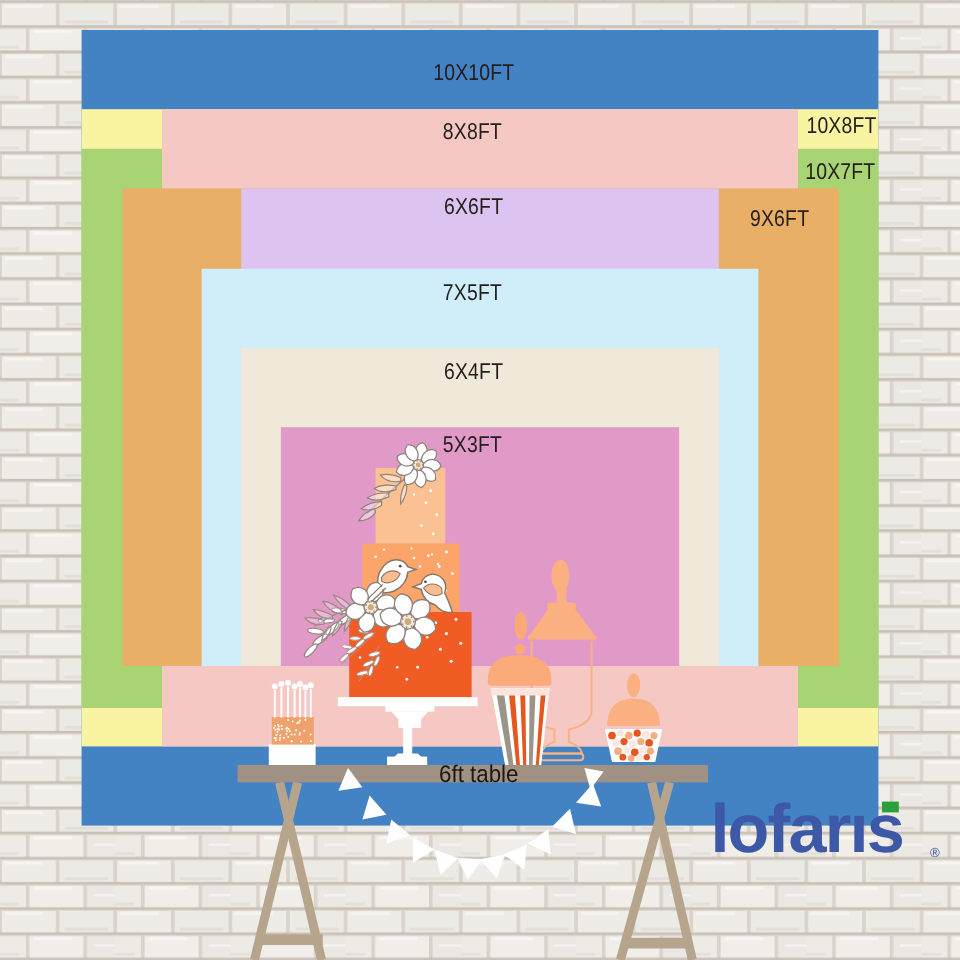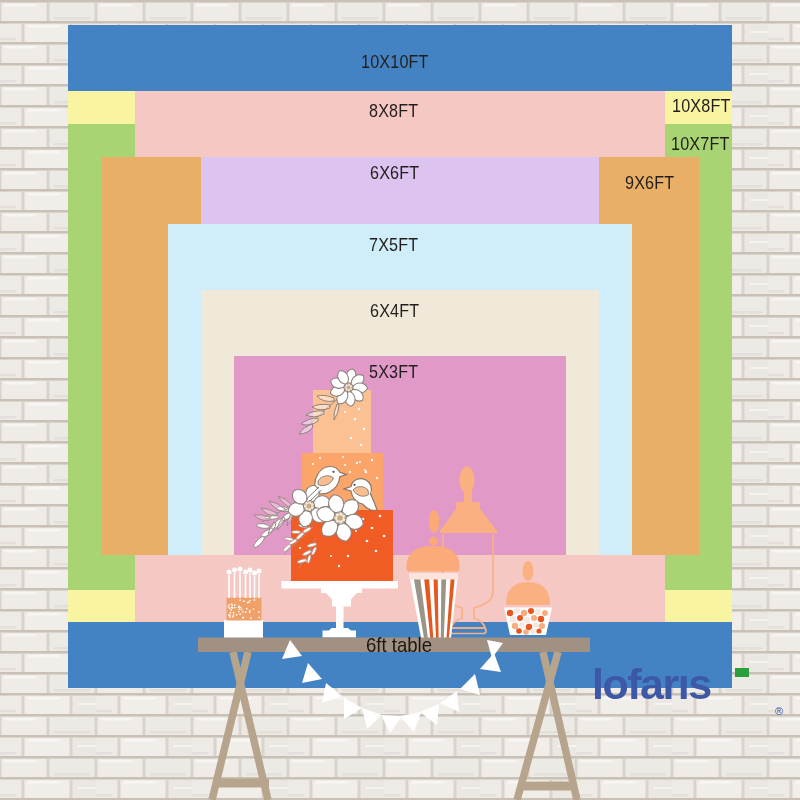--- a/index.html
+++ b/index.html
@@ -446,18 +446,18 @@
 <polygon points="381,715 402,716 390,733"></polygon>
 <polygon points="400,716 421,712 414,732"></polygon>
 <polygon points="420,712 439,704 437,725"></polygon>
 <polygon points="440,703 457,691 459,712"></polygon>
 <polygon points="460,689 475,674 480,695"></polygon>
 <polygon points="480,669 494,653 501,672"></polygon>
 <polygon points="487,640 503,643 492,658"></polygon>
 </g>
 </svg>
 
-<div style="position:absolute;left:592px;top:663px;color:#3c58a7;font-weight:bold;font-size:43px;letter-spacing:-1.5px;line-height:1;text-align:center;">lofarıs</div>
+<div style="position:absolute;left:592px;top:663px;color:#3c58a7;font-weight:bold;font-size:57px;letter-spacing:-1.5px;line-height:1;text-align:center;">lofarıs</div>
 
 <div style="position:absolute;left:775px;top:705px;color:#3c58a7;font-size:11px;">®</div>
 
 <div style="position:absolute;left:735px;top:668px;width:14px;height:9px;background:#2b9e3d;"></div>
 </div>
 
 </body></html>

